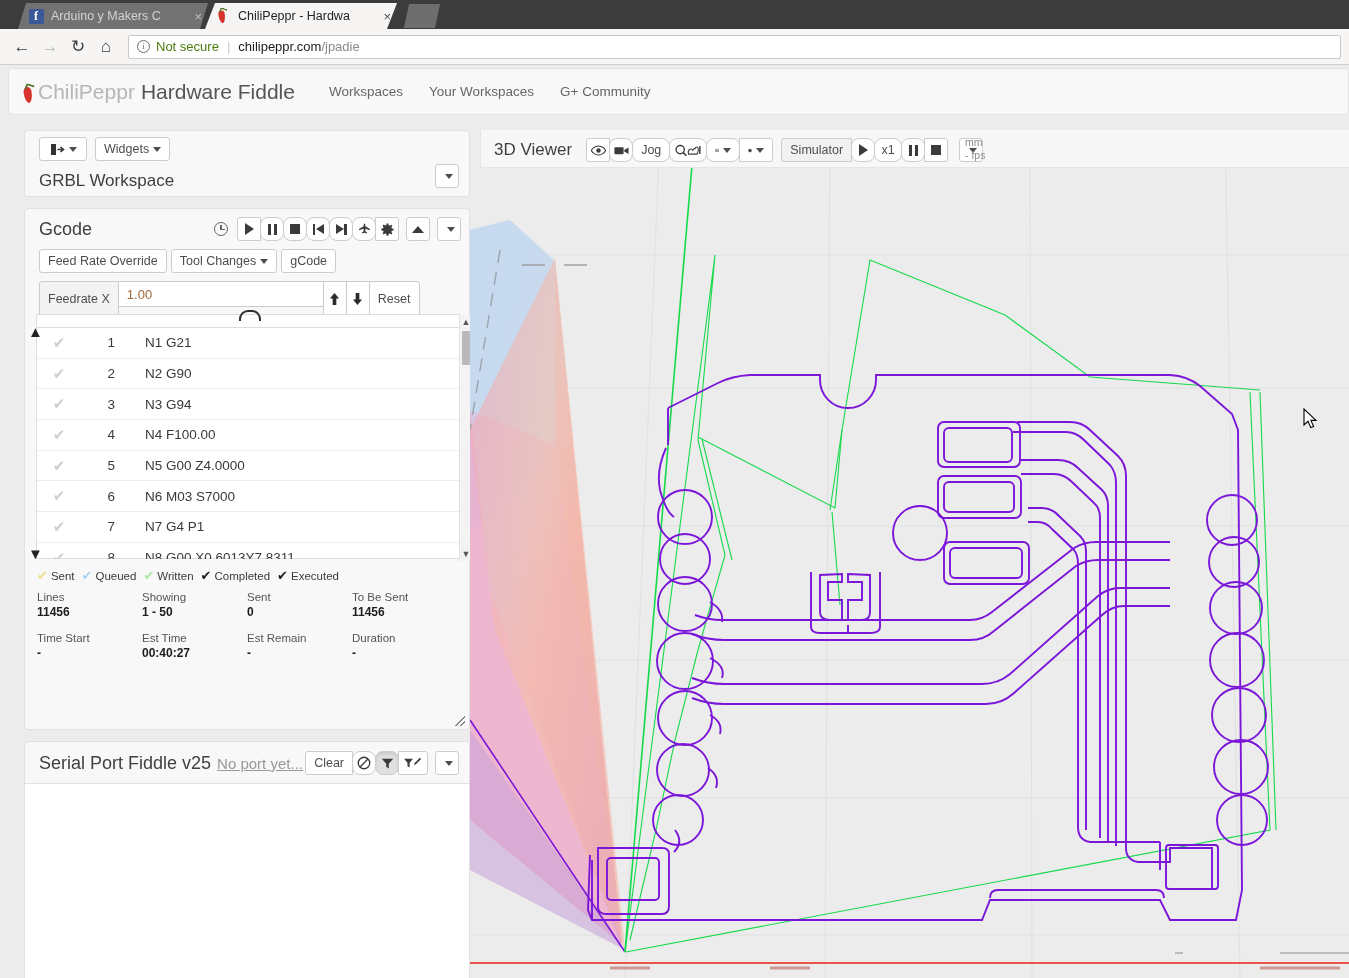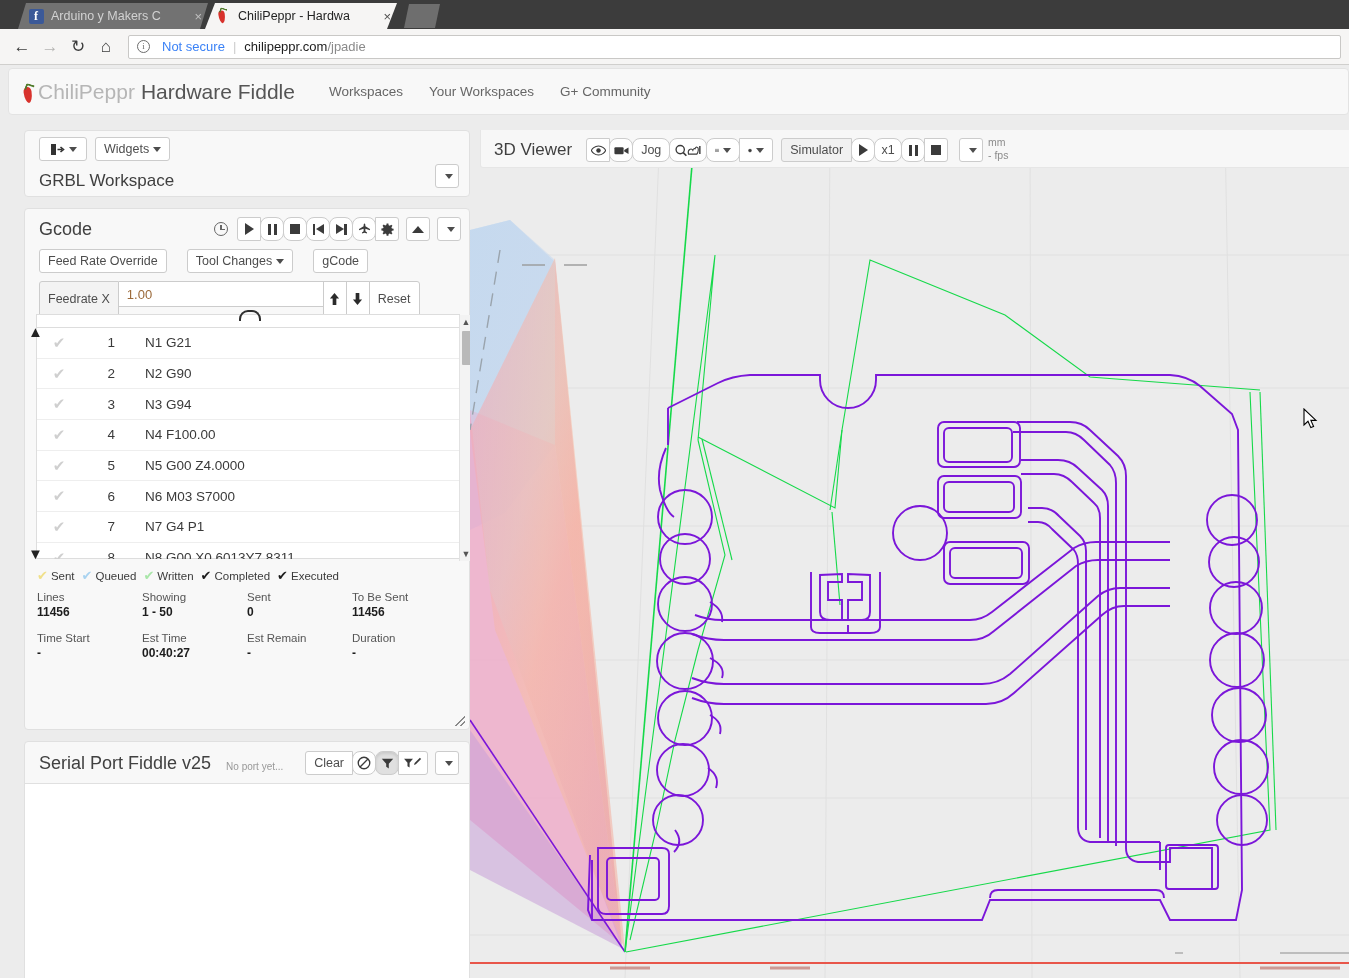--- a/index.html
+++ b/index.html
@@ -71,21 +71,21 @@
     flex:1 1 auto; height:24px; margin-left:8px; background:#fff;
     border:1px solid #c9c8c6; border-radius:2px;
     display:flex; align-items:center; padding:0 8px;
     font-size:13px;
   }
   .info-circle {
     width:13px; height:13px; border:1.3px solid #6c6c6c; border-radius:50%;
     color:#6c6c6c; font-size:9px; line-height:11px; text-align:center;
     font-family:"Liberation Serif",serif; flex:0 0 13px;
   }
-  .notsecure { margin-left:12px; color:#3b82f6; }
+  .notsecure { margin-left:6px; color:#4d7c0f; }
   .url-sep { margin:0 8px; color:#cccccc; }
   .url-main { color:#202020; }
   .url-path { color:#8a8a8a; }
 
   
   #app-navbar {
     position:absolute; left:8px; top:68px; width:1341px; height:47px;
     background:#f8f8f8; border:1px solid #e3e3e3; border-radius:4px;
     display:flex; align-items:center; padding-left:12px;
   }
@@ -114,21 +114,21 @@
   .navlink:first-of-type { margin-left:34px; }
 
   
   #left-col { position:absolute; left:24px; top:130px; width:446px; }
 
   .panel {
     background:#f8f8f8; border:1px solid #e0e0e0; border-radius:4px;
     margin-bottom:11px; position:relative;
   }
   .panel-title { font-size:18px; color:#414141; }
-  .panel-sub { font-size:10px; color:#999; margin-left:15px; align-self:flex-end; padding-bottom:3px;}
+  .panel-sub { font-size:15px; color:#999; margin-left:6px; align-self:flex-end; padding-bottom:3px;text-decoration:underline;}
 
   
   .btn {
     border:1px solid #ccc; background:#fff; color:#4d4d4d;
     font-size:12.5px; height:24px; padding:0 8px; border-radius:3px;
     display:inline-flex; align-items:center; justify-content:center;
     white-space:nowrap;
   }
   .btn.sq { width:24px; padding:0; }
   .bgroup { display:inline-flex; }
@@ -151,21 +151,21 @@
   #gcode-head { display:flex; align-items:center; padding:8px 8px 0 14px; }
   #gcode-head .panel-title { flex:0 0 auto; }
   #gcode-head .spacer { flex:1 1 auto; }
   .clock-ico {
     width:14px;height:14px;border:1.5px solid #666;border-radius:50%;
     position:relative; margin-right:9px;
   }
   .clock-ico::after{content:"";position:absolute;left:5.2px;top:2px;width:1.4px;height:5px;background:#666;}
   .clock-ico::before{content:"";position:absolute;left:5.8px;top:6px;width:4px;height:1.4px;background:#666;}
 
-  #gcode-row2 { display:flex; gap:16px; padding:8px 0 0 14px; }
+  #gcode-row2 { display:flex; gap:0; padding:8px 0 0 14px; }
   #gcode-row3 { display:flex; padding:8px 0 0 14px; }
   #gcode-row3 .btn { height:36px; }
   #feedrate-label { background:#f3f3f3; }
   #feedrate-input {
     border:1px solid #ccc; border-left:none; border-right:none;
     height:26px; width:204px; padding:0 8px; font-size:13px;
     color:#9c6b3b; background:#fff; outline:none;
     font-family:"Liberation Sans",sans-serif;
   }
 
@@ -243,21 +243,21 @@
   #viewer {
     position:absolute; left:470px; top:130px; width:879px; height:848px;
     background:#ececec; overflow:hidden;
   }
   #viewer-toolbar {
     position:absolute; left:10px; top:0; width:950px; height:40px;
     display:flex; align-items:center; gap:0; z-index:5;
   }
   #viewer-title { font-size:17px; color:#3f3f3f; margin:0 14px 0 14px; }
   #viewer-units {
-    position:absolute; left:518px; top:6px; font-size:10.5px;
+    position:absolute; left:495px; top:6px; font-size:10.5px;
     color:#8c8c8c; line-height:13px; z-index:5;
   }
   #viewer-toolbar-bg {
     position:absolute; left:10px; top:0; width:960px; height:38px;
     background:#f7f7f7; border:1px solid #e6e6e6; border-top:none;
     border-radius:0 0 3px 3px; z-index:4;
   }
   #viewer-canvas { position:absolute; left:0; top:0; width:879px; height:848px; }
 
   

